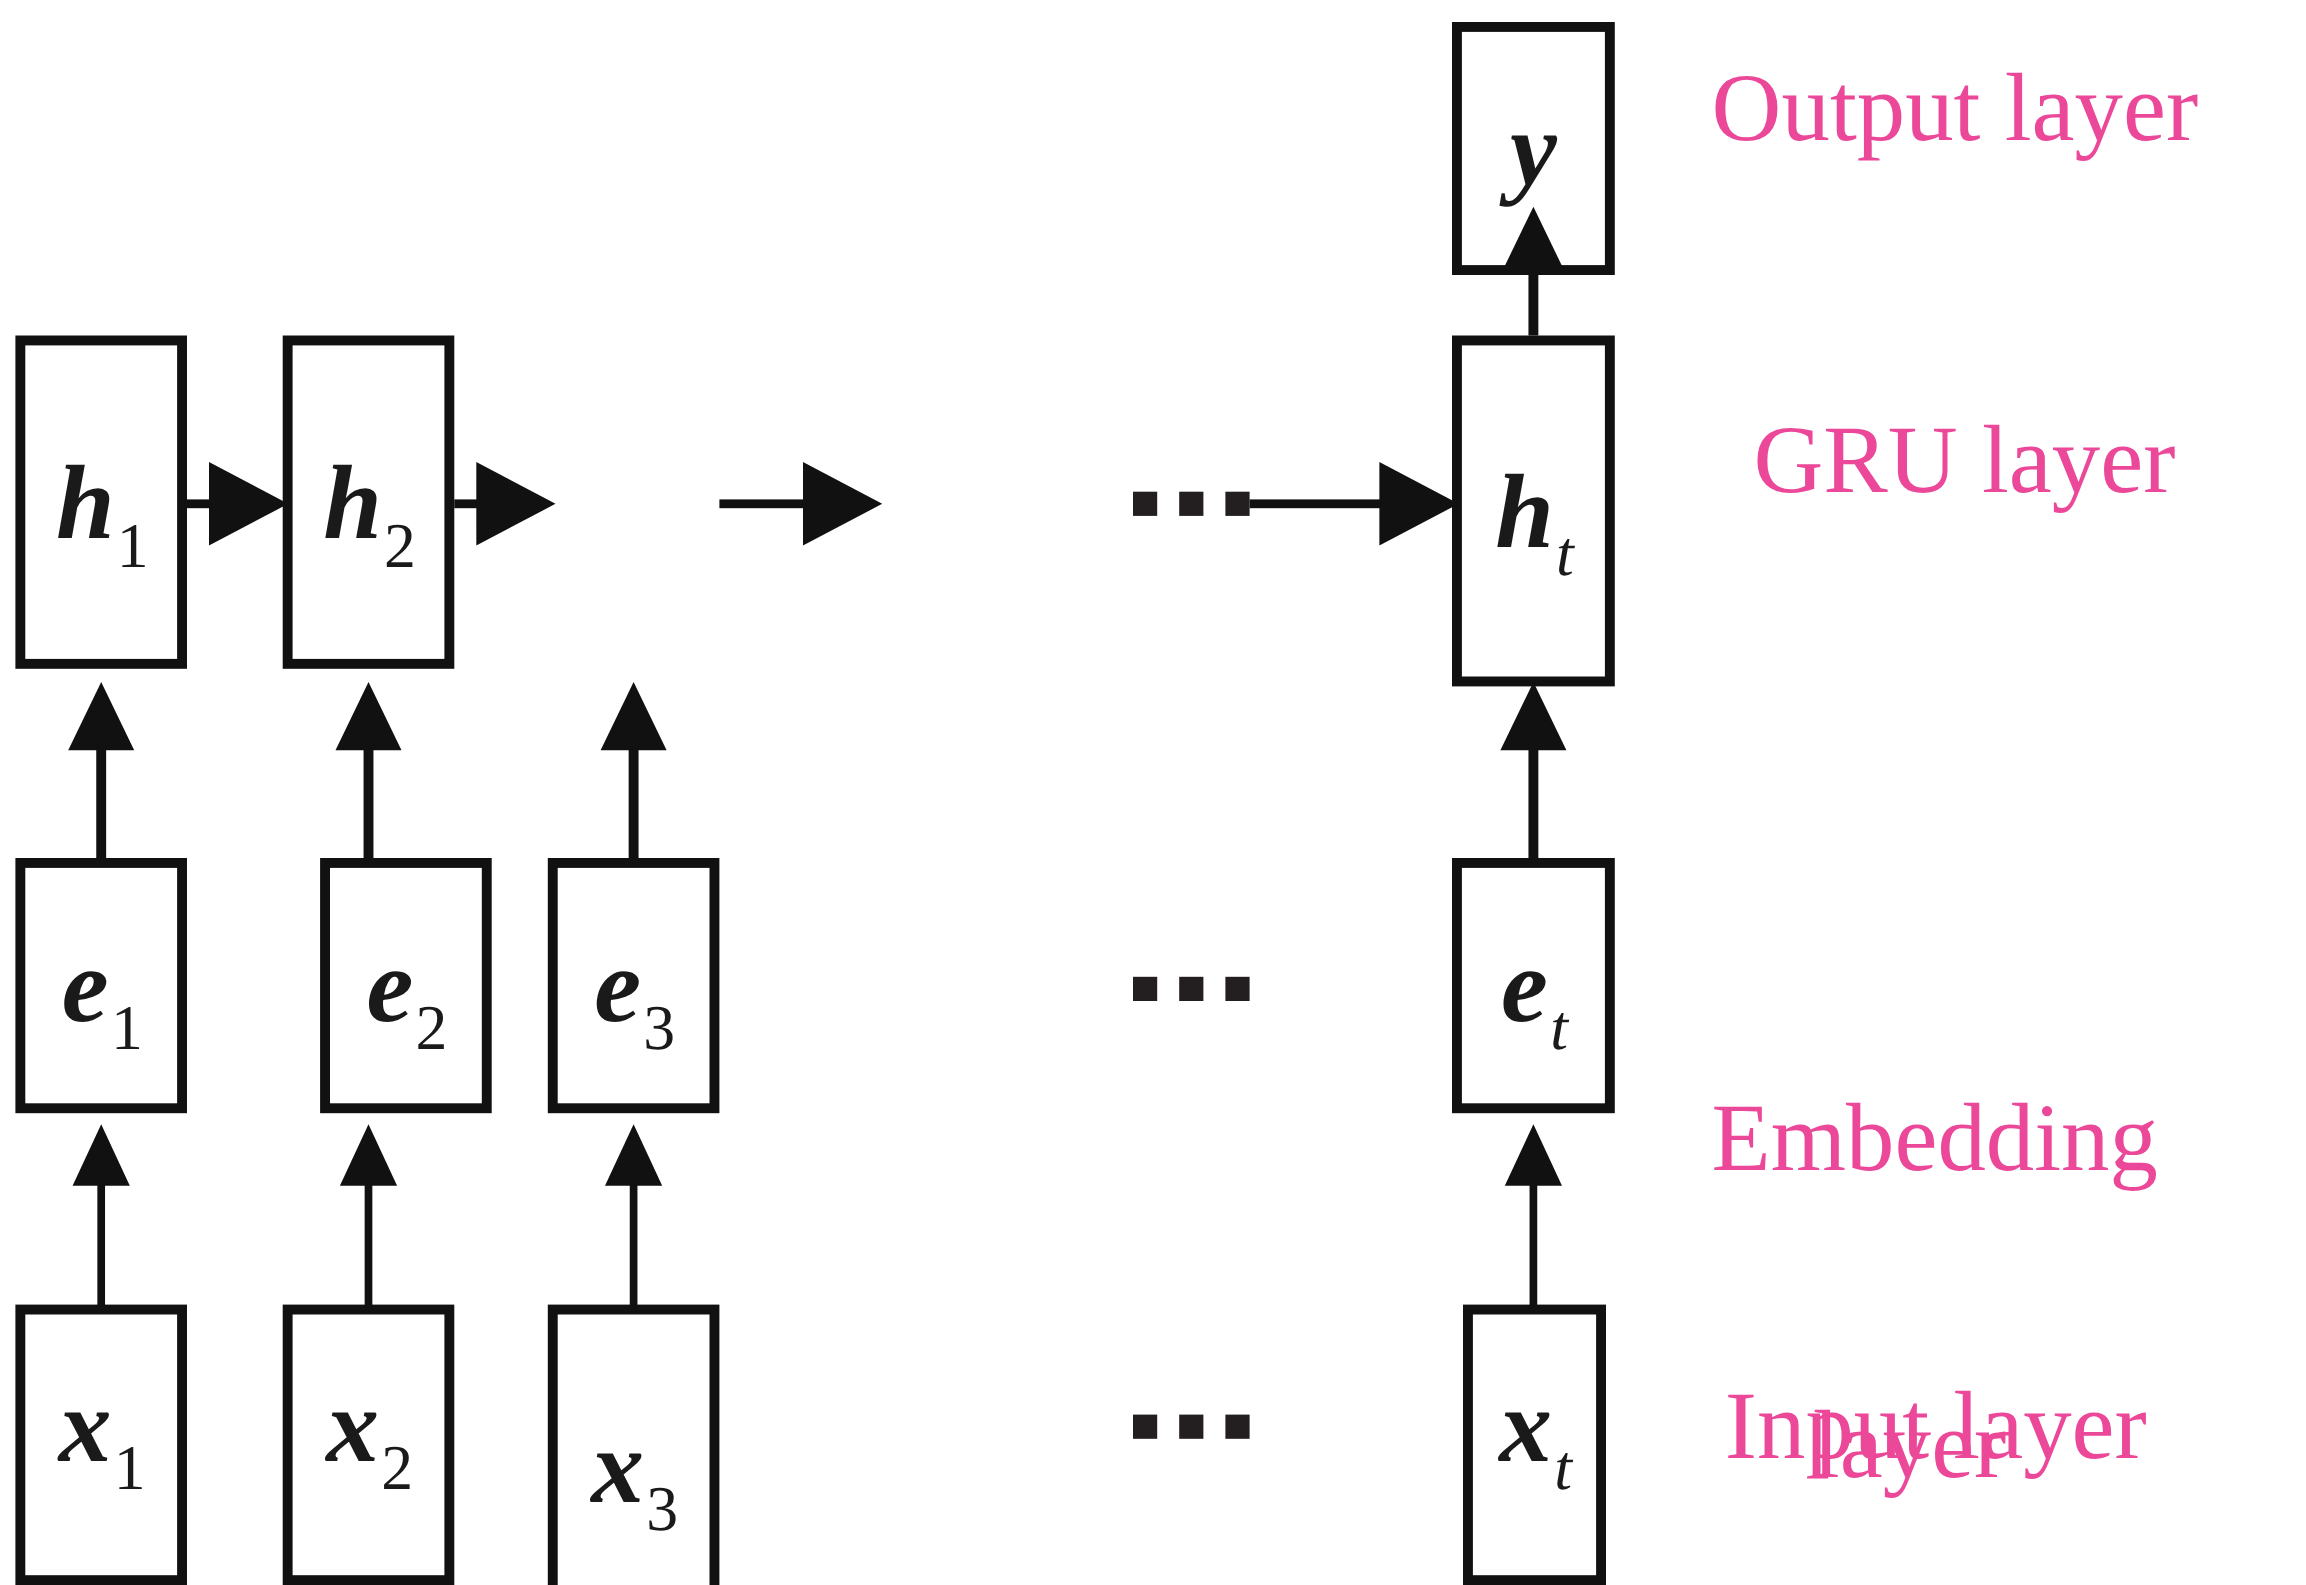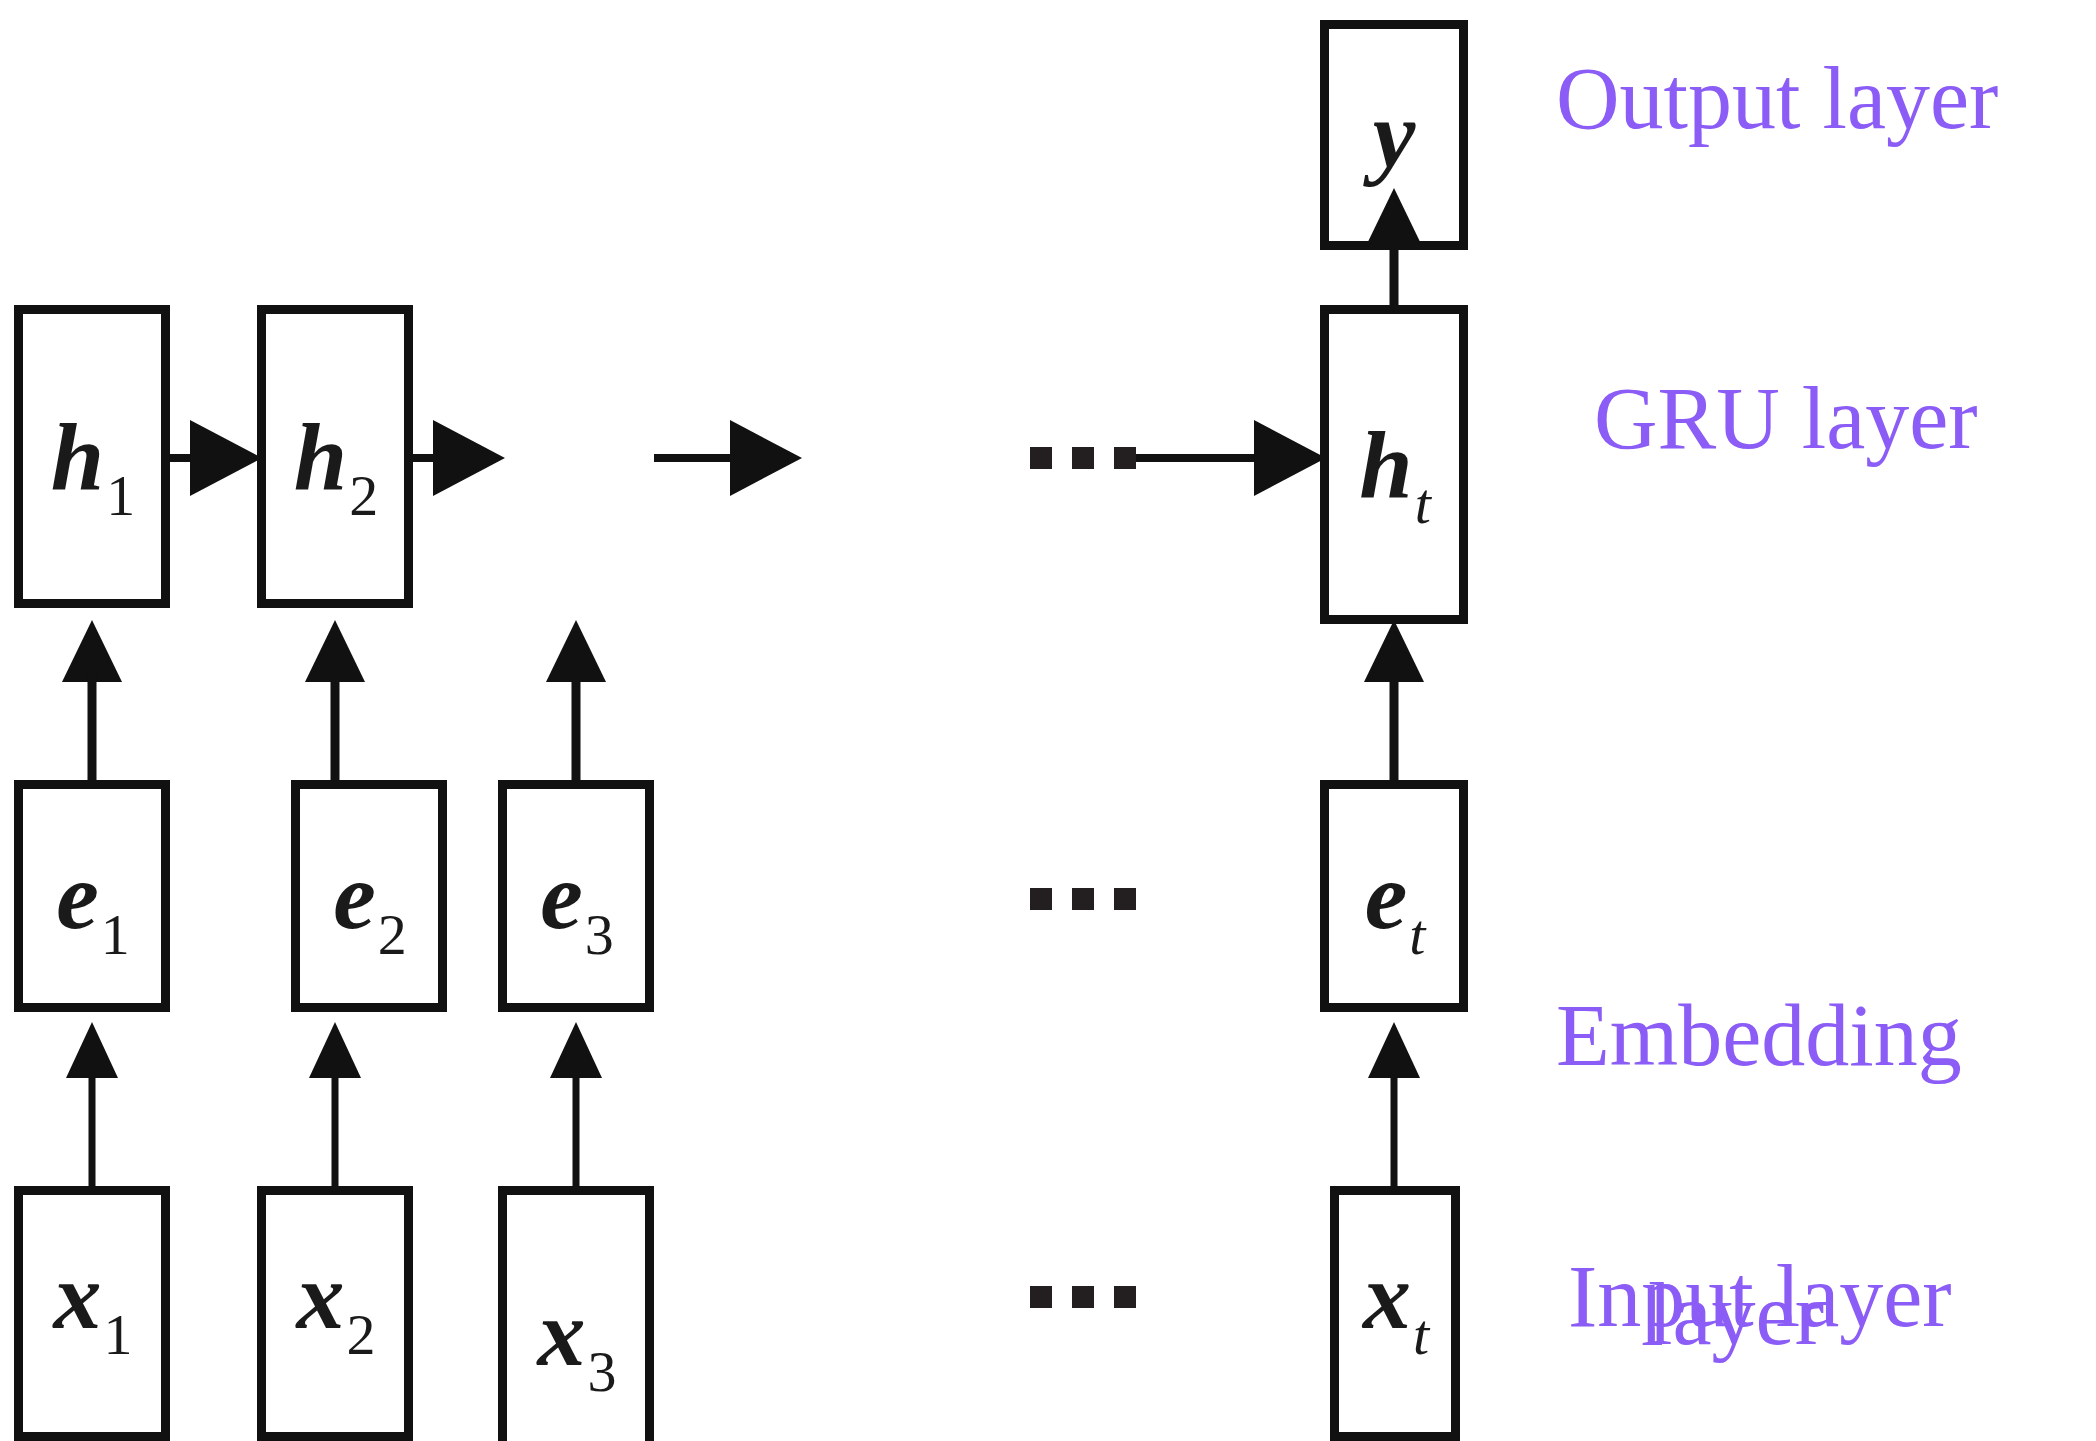--- a/index.html
+++ b/index.html
@@ -32,21 +32,21 @@
     position:relative;
     top:26px;
     left:2px;
   }
   .node .sym .sub.ital{font-style:italic;}
 
   .layer-label{
     position:absolute;
     font-family:"Liberation Serif",serif;
     font-size:88px;
-    color:#8b5cf6;
+    color:#ec4899;
     line-height:1.06;
     white-space:pre;
   }
 
   .ellipsis{
     position:absolute;
     display:flex;
     gap:20px;
     align-items:center;
   }

